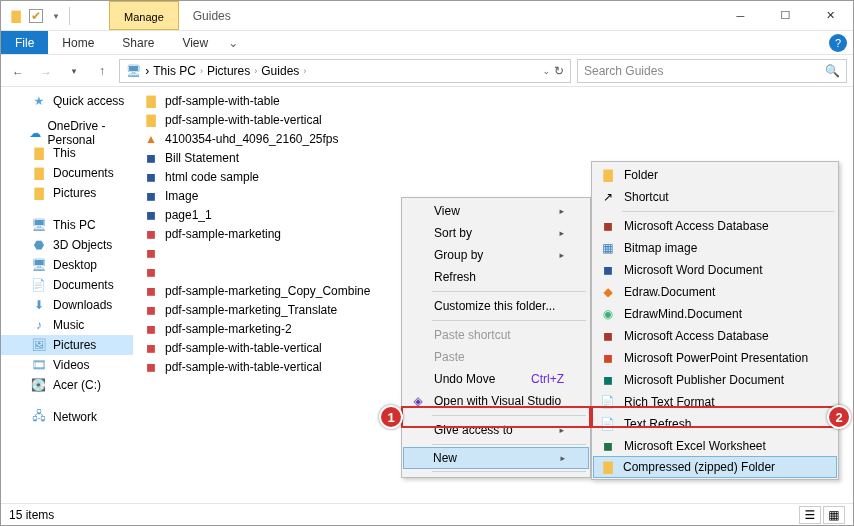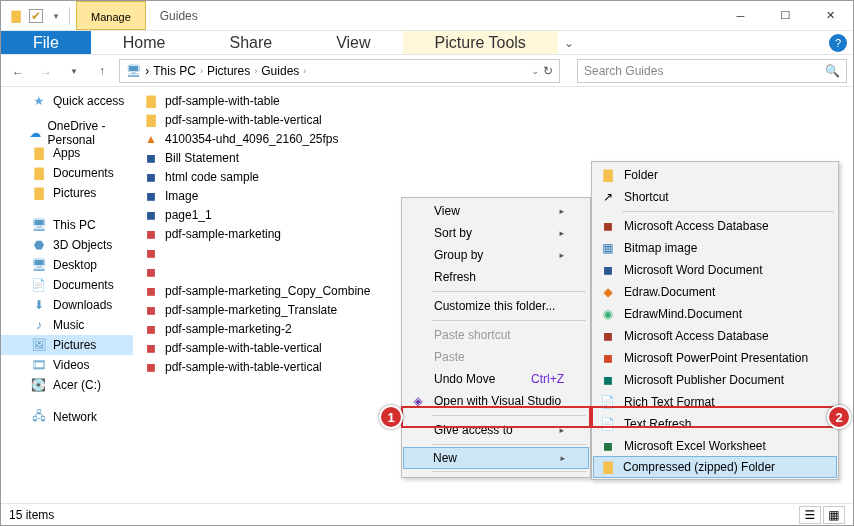--- a/index.html
+++ b/index.html
@@ -2,42 +2,42 @@
 <html><head>
 <meta charset="utf-8">
 <style>
 * { margin: 0; padding: 0; box-sizing: border-box; font-family: 'Segoe UI', Tahoma, sans-serif; font-size: 12px; }
 body { background: #fff; width: 854px; height: 526px; overflow: hidden; position: relative; border: 1px solid #999; }
 
 
 .titlebar { height: 30px; display: flex; align-items: stretch; background: #fff; border-bottom: 1px solid #e5e5e5; }
 .titlebar-qat { display: flex; align-items: center; padding: 0 6px; gap: 4px; }
 .titlebar-qat .q-icon { width: 18px; height: 18px; display: flex; align-items: center; justify-content: center; }
-.titlebar-tab { background: #ffe79e; border: 1px solid #d9b84a; padding: 2px 14px 0; font-size: 11px; display: flex; flex-direction: column; align-items: flex-start; justify-content: center; }
+.titlebar-tab { background: #ffe79e; border: 1px solid #d9b84a; padding: 2px 14px 0; font-size: 11px; display: flex; flex-direction: column; align-items: flex-start; justify-content: center; margin-left: 33px; }
 .titlebar-tab .tab-top { font-size: 11px; }
 .titlebar-title { flex: 1; display: flex; align-items: center; padding-left: 14px; color: #555; }
 .win-controls { display: flex; }
 .win-btn { width: 45px; display: flex; align-items: center; justify-content: center; color: #333; font-size: 11px; }
 
 
 .ribbon-tabs { height: 24px; display: flex; align-items: stretch; border-bottom: 1px solid #e5e5e5; }
-.ribbon-tab { padding: 0 32px; display: flex; align-items: center; font-size: 16px; color: #333; }
+.ribbon-tab { padding: 0 14px; display: flex; align-items: center; font-size: 12px; color: #333; }
 .ribbon-tab.file { background: #1979ca; color: #fff; }
 .ribbon-tab.tool { background: #fff7da; }
 .help-icon { margin-left: auto; width: 18px; height: 18px; border-radius: 50%; background: #1979ca; color: #fff; display: flex; align-items: center; justify-content: center; align-self: center; margin-right: 6px; font-size: 11px; }
 .expand-caret { align-self: center; padding: 0 6px; color: #666; }
 
 
 .addressbar { height: 32px; display: flex; align-items: center; padding: 4px 6px; gap: 6px; border-bottom: 1px solid #e5e5e5; }
 .nav-arrow { width: 22px; height: 22px; display: flex; align-items: center; justify-content: center; color: #555; }
 .addr-box { flex: 1; border: 1px solid #ccc; height: 24px; display: flex; align-items: center; padding: 0 6px; gap: 4px; }
 .crumb { display: flex; align-items: center; gap: 4px; }
 .crumb .sep { color: #888; font-size: 9px; }
 .addr-right { display: flex; align-items: center; gap: 4px; }
-.search-box { width: 270px; border: 1px solid #ccc; height: 24px; display: flex; align-items: center; padding: 0 6px; color: #888; margin-left: 11px; }
+.search-box { width: 270px; border: 1px solid #ccc; height: 24px; display: flex; align-items: center; padding: 0 6px; color: #888; }
 .search-box .sicon { margin-left: auto; color: #555; }
 
 
 .body { position: absolute; top: 86px; bottom: 22px; left: 0; right: 0; display: flex; }
 .sidebar { width: 132px; border-right: 0; padding: 4px 0; overflow: hidden; }
 .side-group { margin-bottom: 12px; }
 .side-item { display: flex; align-items: center; height: 20px; padding-left: 14px; gap: 6px; }
 .side-item.sub { padding-left: 30px; }
 .side-item.selected { background: #cce8ff; }
 .side-caret { width: 10px; text-align: center; color: #666; }
@@ -106,21 +106,20 @@
     <div class="win-btn">☐</div>
     <div class="win-btn">✕</div>
   </div>
 </div>
 
 <div class="ribbon-tabs">
   <div class="ribbon-tab file">File</div>
   <div class="ribbon-tab">Home</div>
   <div class="ribbon-tab">Share</div>
   <div class="ribbon-tab">View</div>
-  <div class="ribbon-tab tool">Picture Tools</div>
   <span class="expand-caret">⌄</span>
   <div class="help-icon">?</div>
 </div>
 
 <div class="addressbar">
   <div class="nav-arrow">←</div>
   <div class="nav-arrow" style="color:#bbb;">→</div>
   <div class="nav-arrow" style="font-size:9px;">▾</div>
   <div class="nav-arrow">↑</div>
   <div class="addr-box">
@@ -159,21 +158,21 @@
         </div>
     </div>
     <div class="side-group">
       <div class="side-item">
           <span class="side-caret"></span>
           <span class="side-icon ic-onedrive">☁</span>
           <span>OneDrive - Personal</span>
         </div>
       <div class="side-item sub">
           <span class="side-icon ic-folder">▇</span>
-          <span>Apps</span>
+          <span>This</span>
         </div>
       <div class="side-item sub">
           <span class="side-icon ic-folder">▇</span>
           <span>Documents</span>
         </div>
       <div class="side-item sub">
           <span class="side-icon ic-folder">▇</span>
           <span>Pictures</span>
         </div>
     </div>

